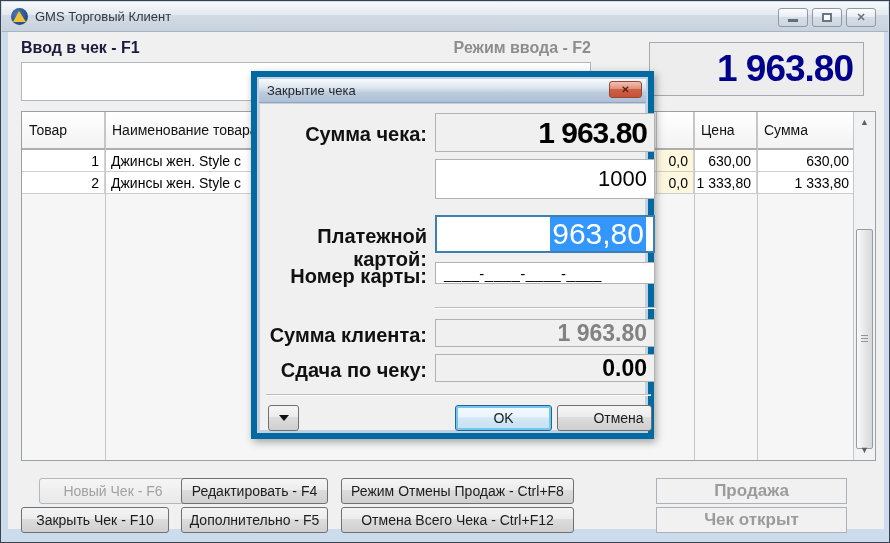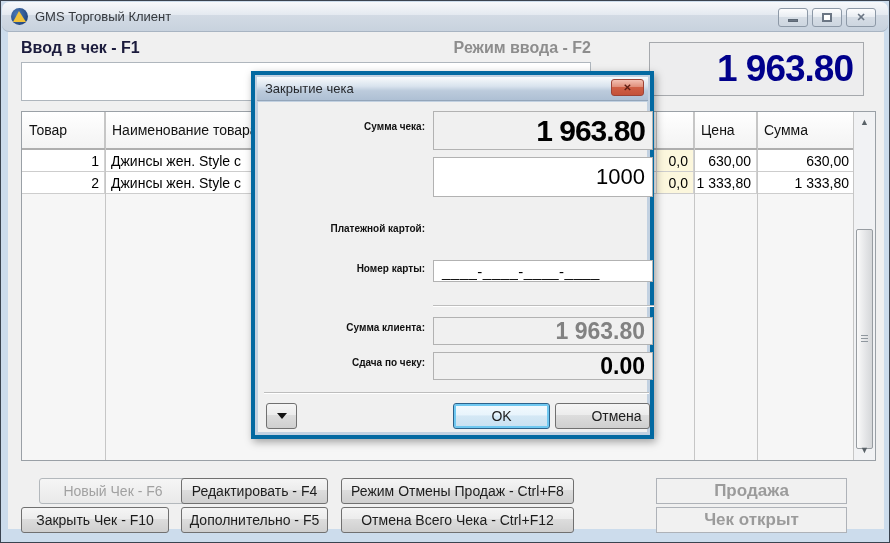--- a/index.html
+++ b/index.html
@@ -3,21 +3,21 @@
 <meta charset="utf-8">
 <style>
   * { margin:0; padding:0; box-sizing:border-box; }
   html,body { width:890px; height:543px; font-family:"Liberation Sans", sans-serif; }
   body { position:relative; background:#888; overflow:hidden; }
 
   
   .win { position:absolute; inset:0; background:#ccdcec; border:1px solid #3a434f; }
   .titlebar { position:absolute; left:1px; top:1px; right:1px; height:30px;
     background:linear-gradient(#f7f9fb 0%, #e4e9f0 45%, #d2dae4 46%, #c8d2de 100%);
-    border-bottom:1px solid #a8b4c2; display:flex; align-items:center;border-radius:7px; }
+    border-bottom:1px solid #a8b4c2; display:flex; align-items:center; }
   .app-icon { width:17px; height:17px; margin-left:9px; border-radius:50%;
     background:radial-gradient(circle at 35% 35%, #4a7ab8, #16356b); position:relative; }
   .app-icon::after { content:""; position:absolute; left:2px; top:3px; border-left:6px solid transparent;
     border-right:7px solid transparent; border-bottom:11px solid #f0c23c; }
   .title-text { margin-left:7px; font-size:13px; color:#35393e; }
   .winbtns { position:absolute; right:12px; top:6px; display:flex; gap:4px; }
   .winbtn { width:30px; height:19px; border:1px solid #8d99a7; border-radius:3px;
     background:linear-gradient(#fdfdfe, #e9edf2 45%, #d6dde5 50%, #cdd6e0);
     display:flex; align-items:center; justify-content:center; }
   .glyph-min { width:10px; height:3px; background:#6b7684; border:1px solid #5d6875; margin-top:6px; }
@@ -67,34 +67,34 @@
   .btn { position:absolute; height:26px; border:1px solid #707070; border-radius:3px;
     background:linear-gradient(#f5f5f5 0%, #ececec 45%, #dddddd 46%, #cfcfcf 100%);
     font-size:14px; color:#1d1d1d; display:flex; align-items:center; justify-content:center; }
   .btn.disabled { color:#a1a1a1; border-color:#b3b8bc; background:linear-gradient(#f5f5f5,#e9e9e9); }
   .status-panel { position:absolute; left:648px; width:191px; height:26px; border:1px solid #aeb2b8;
     background:#f1f1f1; display:flex; align-items:center; justify-content:center;
     font-size:17px; font-weight:bold; color:#9b9b9b; }
 
   
   .dialog { position:absolute; left:250px; top:70px; width:403px; height:368px;
-    background:#c2d1e1; border:4px solid #0369a1; box-shadow:2px 3px 8px rgba(0,0,0,.35); }
+    background:#c2d1e1; border:6px solid #0369a1; box-shadow:2px 3px 8px rgba(0,0,0,.35); }
   .dlg-title { position:absolute; left:2px; top:2px; right:2px; height:24px;
     background:linear-gradient(#f8fafc 0%, #d9e3ee 40%, #bccbdc 60%, #aec0d4 100%);
     display:flex; align-items:center; padding-left:8px; font-size:13px; color:#26292d;
     border-bottom:1px solid #93a5ba; }
   .dlg-close { position:absolute; top:4px; right:6px; width:33px; height:17px;
     border:1px solid #9d4336; border-radius:3px;
     background:linear-gradient(#f3c0b2 0%, #e0907c 45%, #cf5f45 50%, #c4523a 100%);
     display:flex; align-items:center; justify-content:center;
     font-size:10px; font-weight:bold; color:#5f1d12; }
   .dlg-body { position:absolute; left:3px; top:27px; right:3px; bottom:3px; background:#f0f0f0; }
 
   .dlg-label { position:absolute; left:10px; width:160px; text-align:right;
-    font-size:10px; font-weight:bold; color:#111; }
+    font-size:20px; font-weight:bold; color:#111; }
   .dlg-field { position:absolute; left:178px; width:220px; border:1px solid #b2b2b2;
     display:flex; align-items:center; justify-content:flex-end; padding-right:7px; background:#fff; }
   .f-ro { background:#f0f0f0; }
   .f-sum   { top:36px; height:39px; font-size:30px; font-weight:bold; color:#000; letter-spacing:-1px; }
   .f-cash  { top:82px; height:40px; font-size:22px; color:#000; }
   .f-card  { top:138px; height:38px; border:2px solid #3c7fb1; }
   .f-card .sel { background:#3296fd; color:#fff; font-size:30px; padding:0 2px; }
   .f-cardnum { top:185px; height:22px; justify-content:flex-start; padding-left:8px;
     font-size:15px; color:#000; letter-spacing:.5px; }
   .f-client { top:242px; height:28px; font-size:23px; font-weight:bold; color:#828282; }
@@ -199,20 +199,23 @@
         <span>✕</span>
       </div>
     <div class="dlg-body"></div>
 
     <div class="dlg-label" style="top:46px;">Сумма чека:</div>
     <div class="dlg-field f-ro f-sum">1 963.80</div>
 
     <div class="dlg-field f-cash">1000</div>
 
     <div class="dlg-label" style="top:148px;">Платежной картой:</div>
+    <div class="dlg-field f-card">
+      <span class="sel">963,80</span>
+    </div>
 
     <div class="dlg-label" style="top:188px;">Номер карты:</div>
     <div class="dlg-field f-cardnum">____-____-____-____</div>
 
     <div class="sep-fields"></div>
 
     <div class="dlg-label" style="top:247px;">Сумма клиента:</div>
     <div class="dlg-field f-ro f-client">1 963.80</div>
 
     <div class="dlg-label" style="top:282px;">Сдача по чеку:</div>

